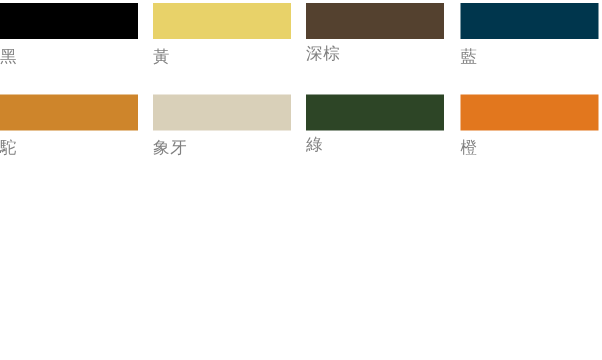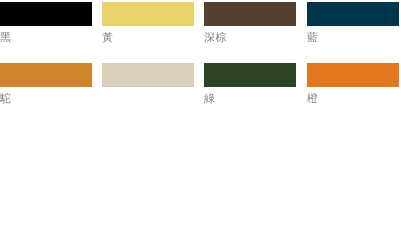--- a/index.html
+++ b/index.html
@@ -32,21 +32,21 @@
     margin-top: 5px;
     font-size: 11px;
     line-height: 13px;
     color: #808080;
     letter-spacing: 0.5px;
     white-space: nowrap;
   }
   
   .col-0 { left: 0px; }
   .col-1 { left: 102px; }
-  .col-2 { left: 204px; }
+  .col-2 { left: 204px; font-family: Liberation Mono, monospace; }
   .col-3 { left: 307px; }
   
   .row-0 { top: 2px; }
   .row-1 { top: 63px; }
 </style>
 </head>
 <body>
 
 <div id="palette-grid">
 
@@ -70,20 +70,21 @@
     <span class="swatch-label">藍</span>
   </div>
 
   <div class="swatch-cell row-1 col-0">
     <span class="swatch-chip" style="background-color: rgb(206, 133, 43);"></span>
     <span class="swatch-label">駝</span>
   </div>
 
   <div class="swatch-cell row-1 col-1">
     <span class="swatch-chip" style="background-color: rgb(217, 208, 185);"></span>
+    <span class="swatch-label">象牙</span>
   </div>
 
   <div class="swatch-cell row-1 col-2">
     <span class="swatch-chip" style="background-color: rgb(45, 69, 38);"></span>
     <span class="swatch-label">綠</span>
   </div>
 
   <div class="swatch-cell row-1 col-3">
     <span class="swatch-chip" style="background-color: rgb(226, 119, 30);"></span>
     <span class="swatch-label">橙</span>

